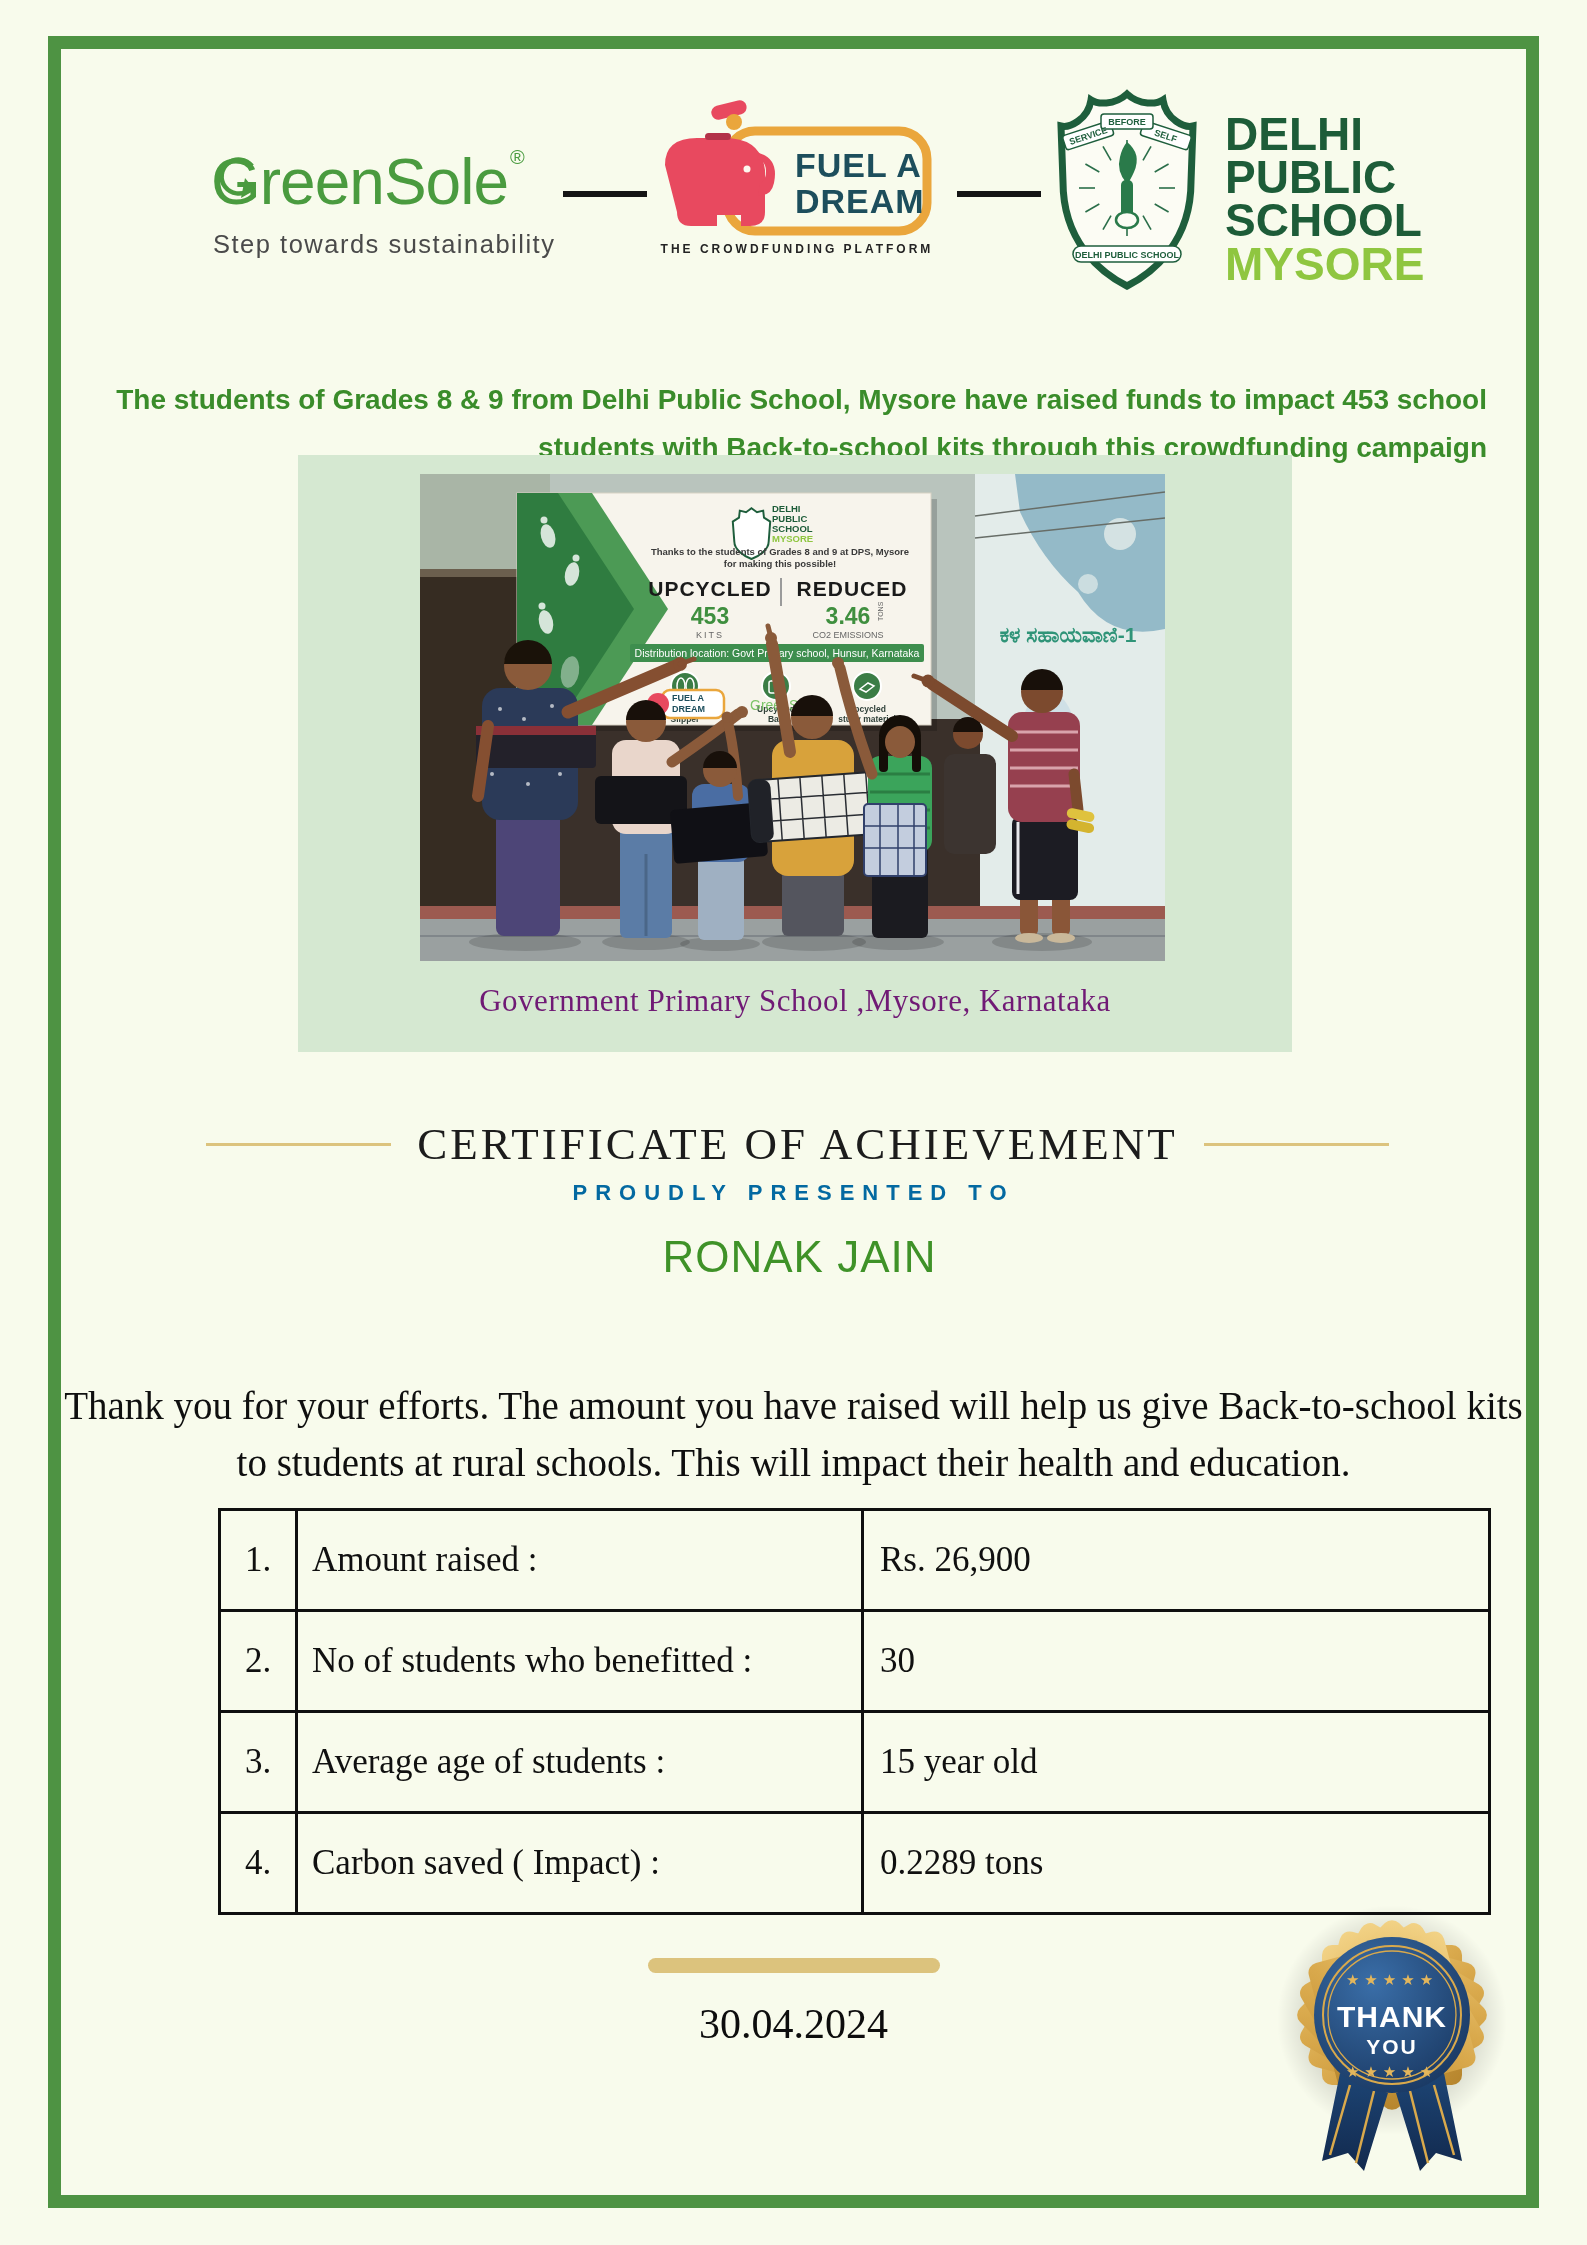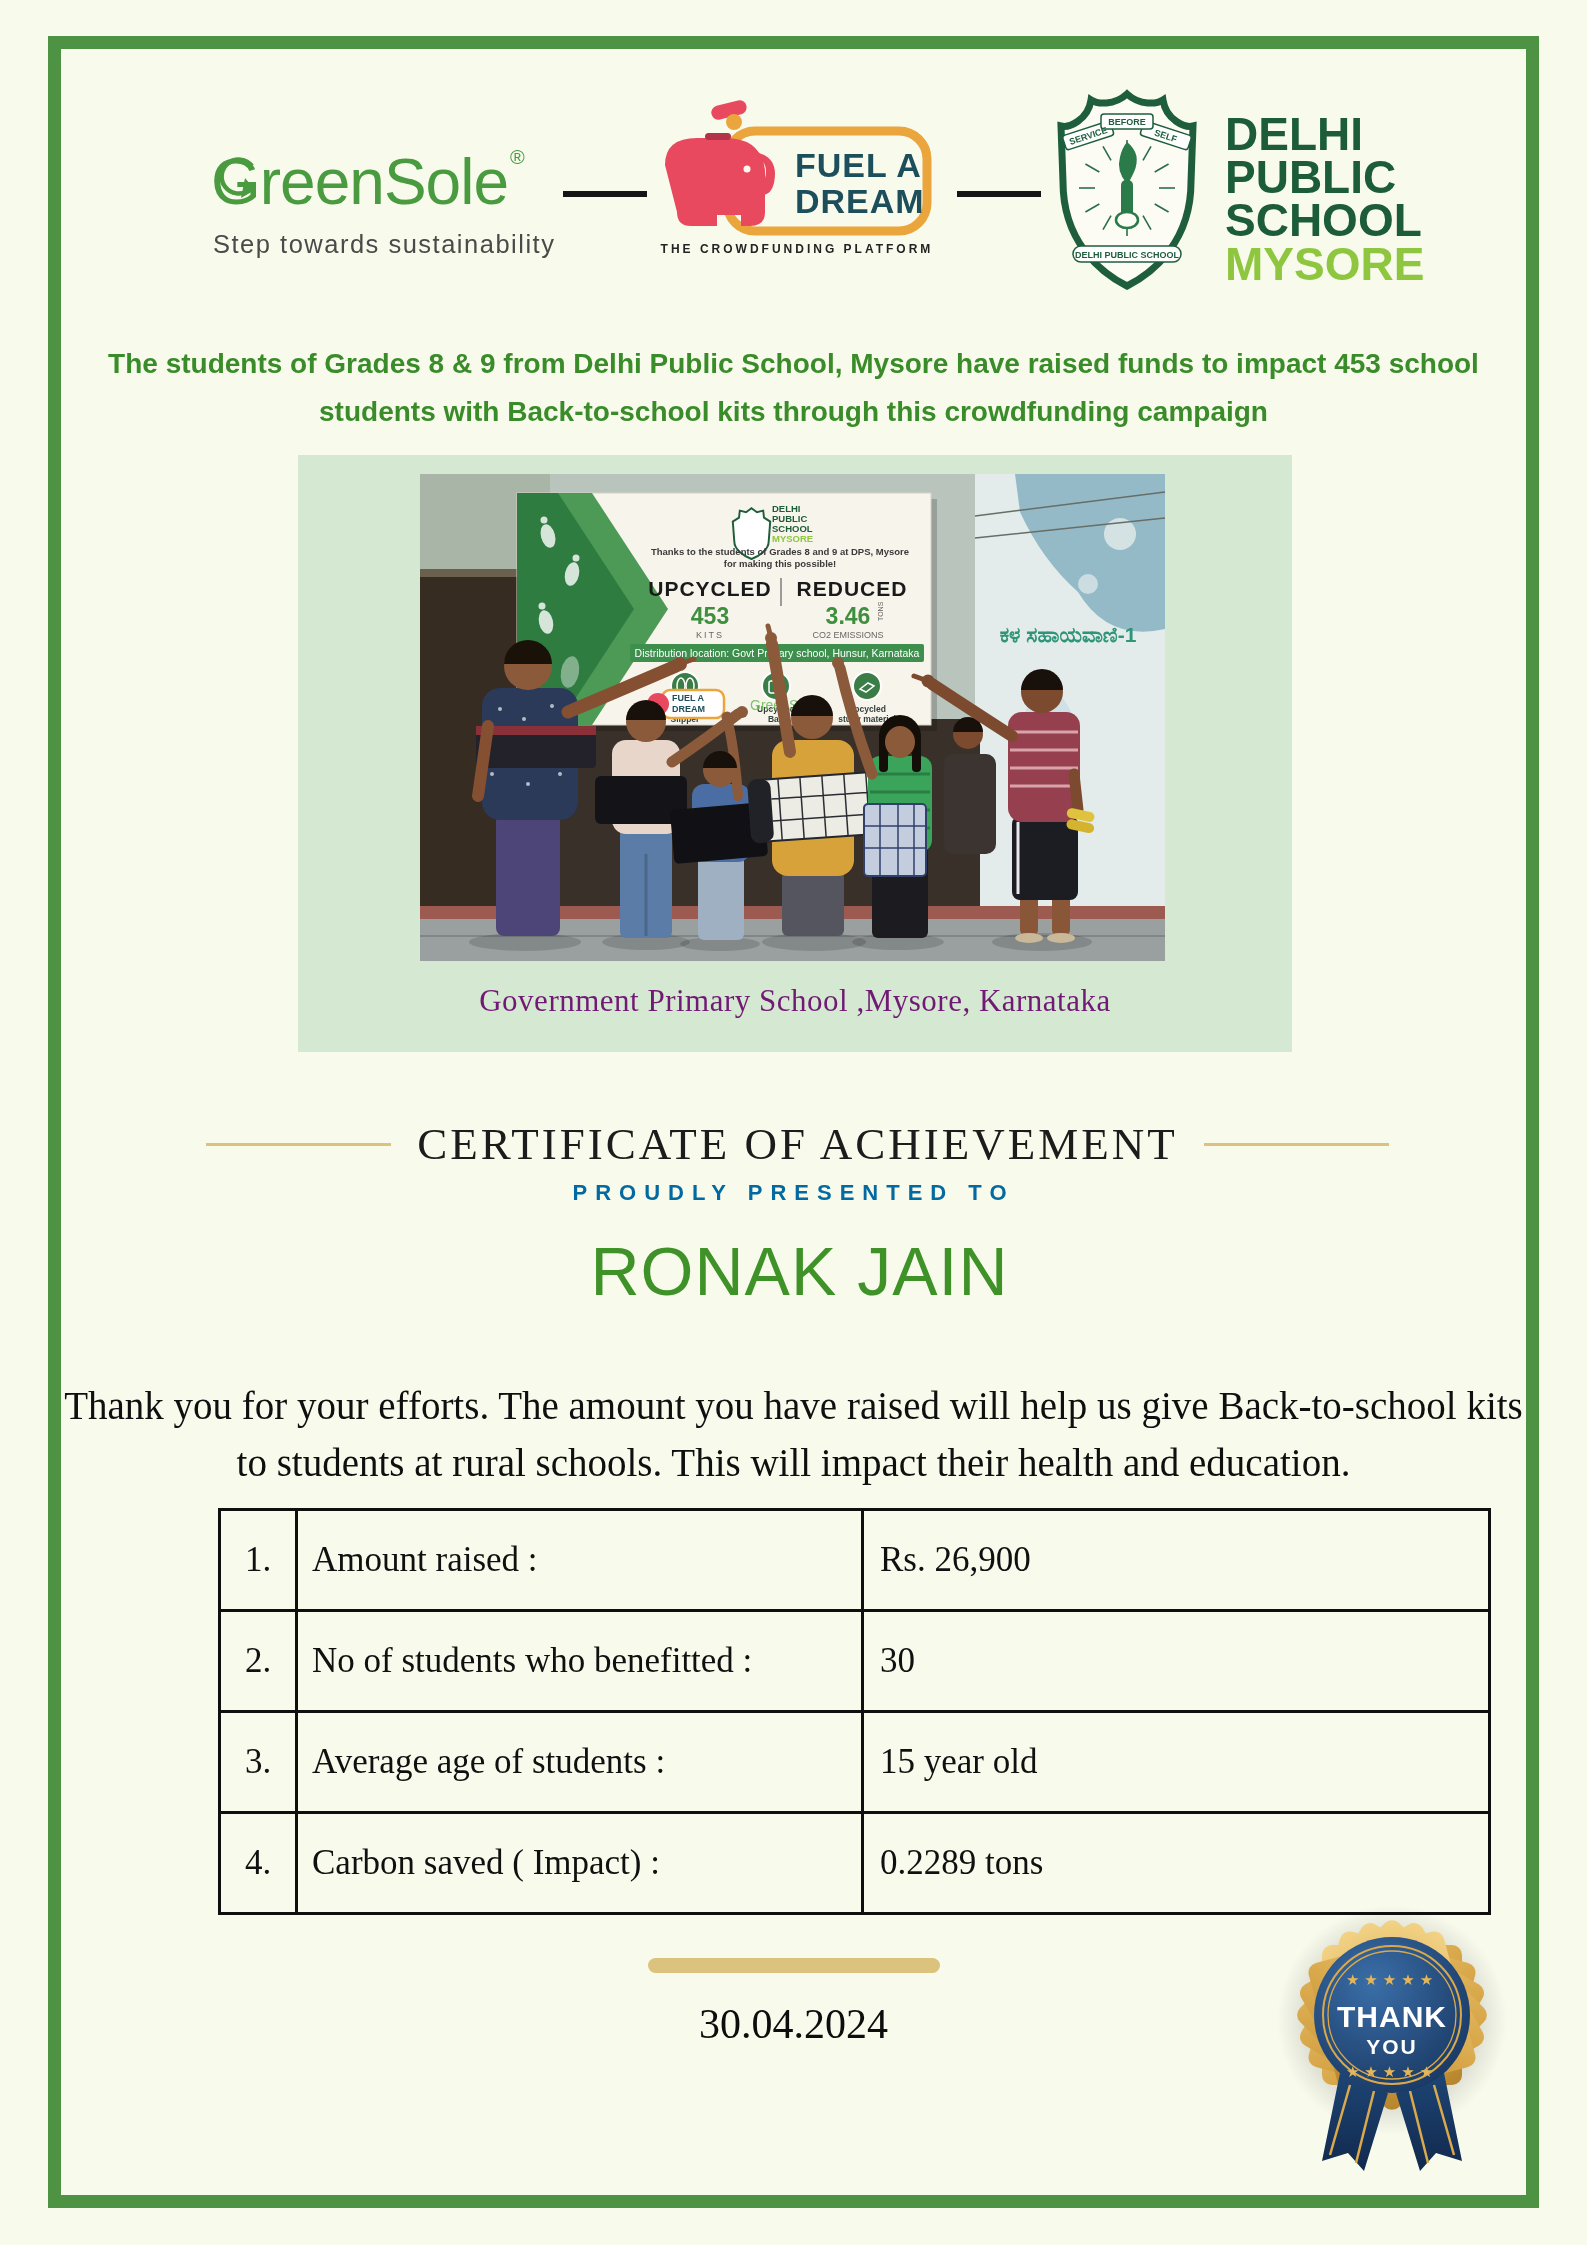--- a/index.html
+++ b/index.html
@@ -9,38 +9,38 @@
          border:13px solid #4e9343;box-sizing:border-box;}
   
   .logo{position:absolute;}
   .logo-greensole{left:205px;top:126px;width:420px;height:150px;}
   .logo-fuel{left:655px;top:93px;width:285px;height:165px;}
   .logo-dps{left:1045px;top:88px;width:420px;height:210px;}
   .logo-dash{position:absolute;height:6px;background:#151515;top:191px;}
   .dash-1{left:563px;width:84px;}
   .dash-2{left:957px;width:84px;}
   
-  .headline{position:absolute;left:100px;right:100px;top:312px;text-align:center;
+  .headline{position:absolute;left:100px;right:100px;top:348px;text-align:right;
             font-family:"Liberation Sans",sans-serif;font-weight:bold;font-size:28px;
             line-height:48px;color:#3a8c2a;}
   
   .photo-panel{position:absolute;left:298px;top:455px;width:994px;height:597px;background:#d5e8d1;}
   .photo-svg{position:absolute;left:122px;top:19px;width:745px;height:487px;display:block;}
   .photo-caption{position:absolute;left:0;right:0;top:528px;text-align:center;
                  font-size:31px;color:#701a75;letter-spacing:0.5px;}
   
   .cert-title-row{position:absolute;left:8px;right:0;top:1118px;display:flex;
                   align-items:center;justify-content:center;gap:26px;}
   .gold-line{width:185px;height:3px;background:#dcc37d;}
   .cert-title{font-size:45px;letter-spacing:3px;color:#1c1c1c;font-weight:400;white-space:nowrap;}
   .presented{position:absolute;left:0;right:0;top:1180px;text-align:center;
              font-family:"Liberation Sans",sans-serif;font-size:22px;letter-spacing:8px;
              color:#0369a1;font-weight:600;}
   .recipient{position:absolute;left:12px;right:0;top:1232px;text-align:center;
-             font-family:"Liberation Sans",sans-serif;font-size:68px;color:#3f9228;
+             font-family:"Liberation Sans",sans-serif;font-size:44px;color:#3f9228;
              letter-spacing:1px;font-weight:500;}
   .message{position:absolute;left:62px;right:62px;top:1338px;text-align:center;
            font-size:39px;line-height:57px;color:#0f0f0f;}
   
   .impact-table{position:absolute;left:218px;top:1508px;width:1227px;height:385px;
                 border-collapse:collapse;table-layout:fixed;font-size:35px;color:#101010;}
   .impact-table td{border:3px solid #0f0f0f;height:96px;vertical-align:middle;}
   .col-num{width:72px;text-align:center;}
   .col-label{width:548px;padding-left:14px;}
   .col-value{width:607px;padding-left:16px;}

